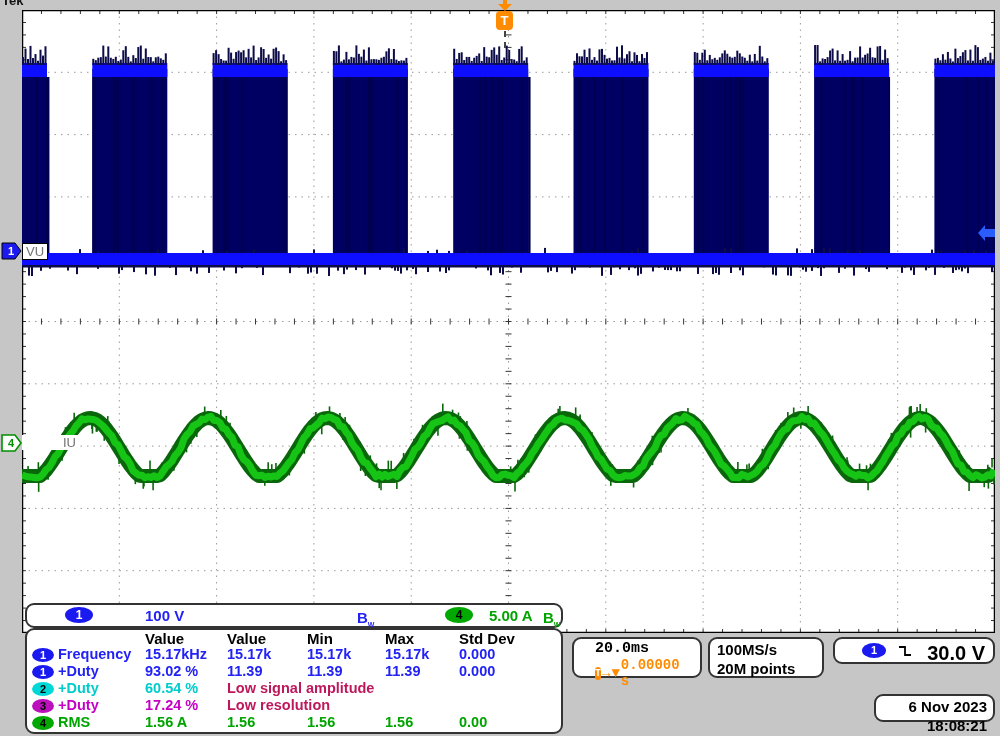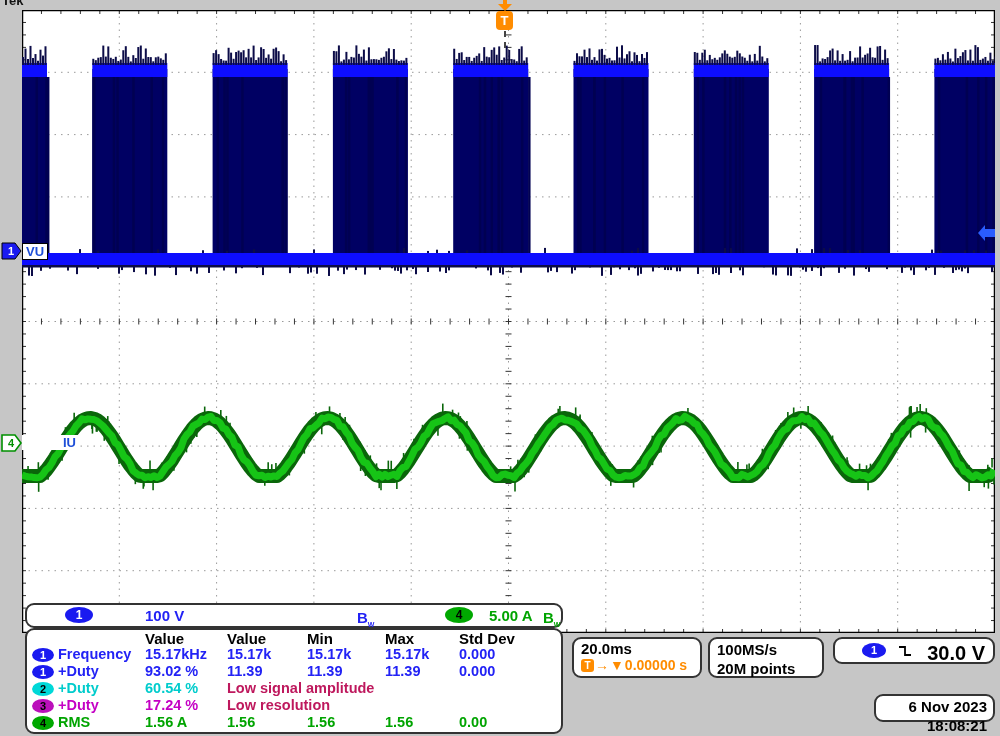--- a/index.html
+++ b/index.html
@@ -23,21 +23,21 @@
   #trig-flag{
     position:absolute;left:496px;top:11px;width:17px;height:19px;
     background:#ff8c00;border-radius:4px;color:#fff;font-weight:bold;
     font-size:13px;text-align:center;line-height:19px;
   }
   #trig-dash{position:absolute;left:504px;top:31px;height:17px;width:0;border-left:2px dashed #444;}
   
   .ch-marker{position:absolute;left:1px;width:22px;height:18px;}
   .ch-label{
     position:absolute;left:22px;background:#fff;border:1px solid #000;
-    font-size:13px;font-weight:bold;color:#1d4ed8;padding:0 3px;line-height:15px;
+    font-size:13px;font-weight:normal;color:#737373;padding:0 3px;line-height:15px;
   }
   
   .box{
     position:absolute;background:#fff;border:2px solid #333;border-radius:9px;
     box-sizing:border-box;
   }
   .badge{
     display:inline-block;border-radius:50%;text-align:center;font-weight:bold;
   }
   
@@ -57,21 +57,21 @@
   .note{grid-column:3/7;color:#be185d;}
   .c-blue{color:#2222f5;}
   .c-cyan{color:#00cccc;}
   .c-magenta{color:#c400c4;}
   .c-green{color:#00a400;}
   .b-blue{background:#1a1af0;color:#fff;}
   .b-cyan{background:#00d8d8;color:#000;}
   .b-magenta{background:#bb10bb;color:#000;}
   .b-green{background:#00a800;color:#000;}
   
-  #tb-box{left:572px;top:637px;width:130px;height:41px;padding:1px 7px;}
+  #tb-box{left:572px;top:637px;width:130px;height:41px;padding:1px 21px;font-family:Liberation Mono, monospace;}
   #tb-box .scale{font-size:15px;font-weight:bold;color:#000;}
   #tb-box .tpos{display:flex;align-items:center;color:#ff8c00;font-weight:bold;font-size:14px;gap:1px;}
   #tb-box .tbadge{width:13px;height:13px;background:#ff8c00;color:#fff;border-radius:3px;
       font-size:10px;line-height:13px;text-align:center;font-weight:bold;}
   #acq-box{left:708px;top:637px;width:116px;height:41px;padding:1px 7px;
       font-size:15px;font-weight:bold;color:#000;line-height:19px;}
   #trg-box{left:833px;top:637px;width:162px;height:27px;}
   #trg-box .badge{position:absolute;left:27px;top:4px;width:24px;height:15px;font-size:11px;line-height:15px;}
   #trg-box .slope{position:absolute;left:62px;top:5px;}
   #trg-box .level{position:absolute;right:8px;top:3px;font-size:20px;font-weight:bold;color:#000;}

